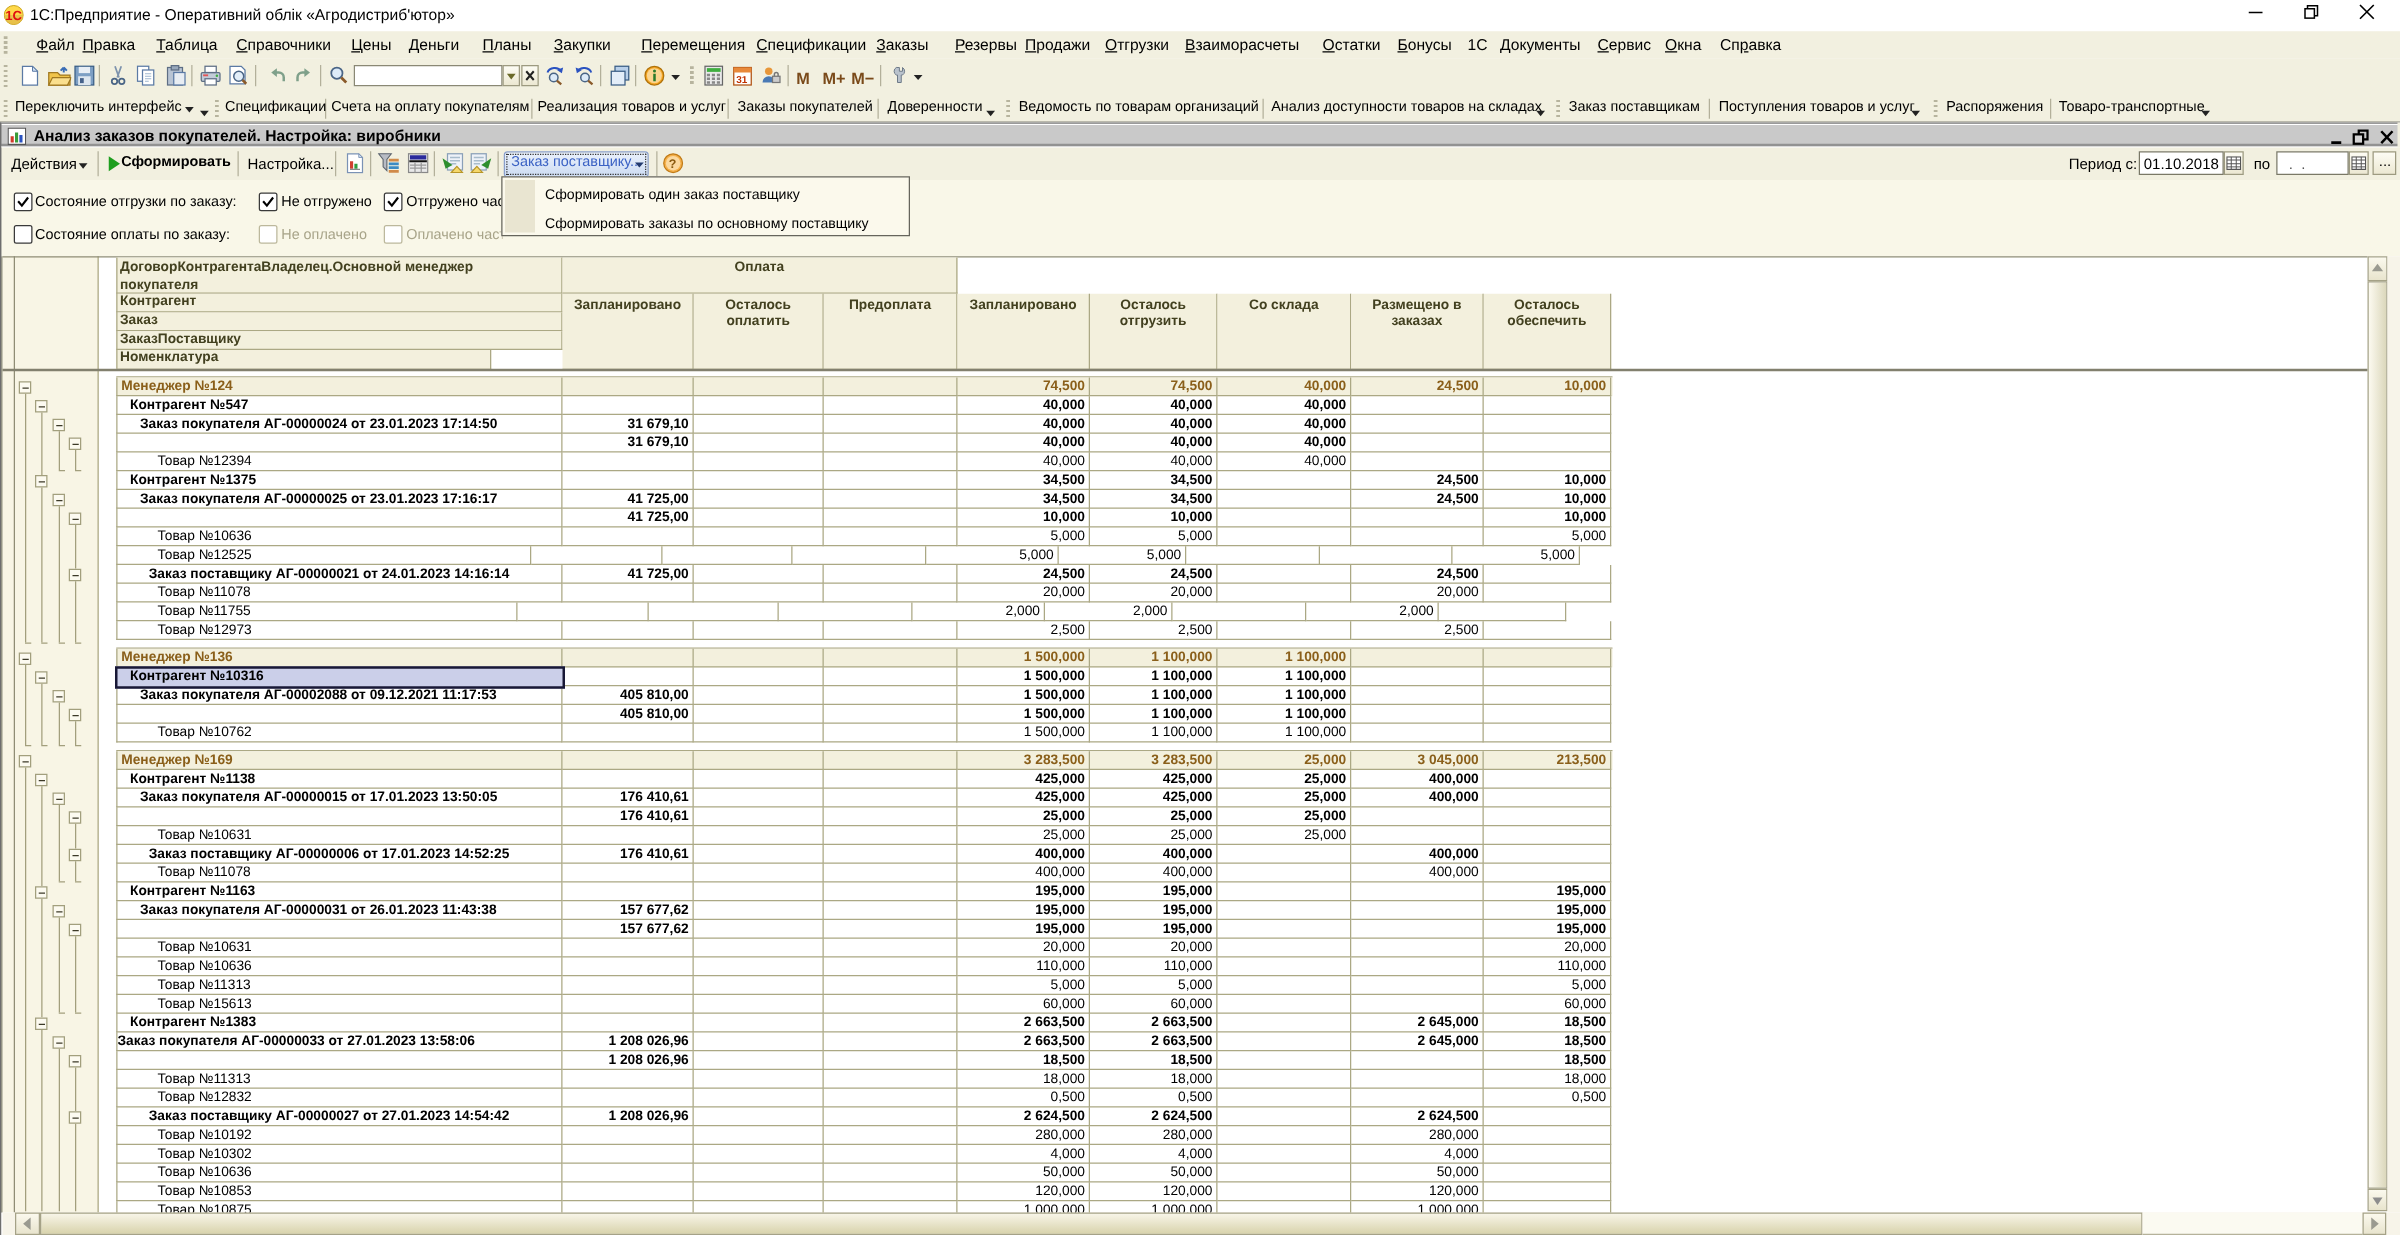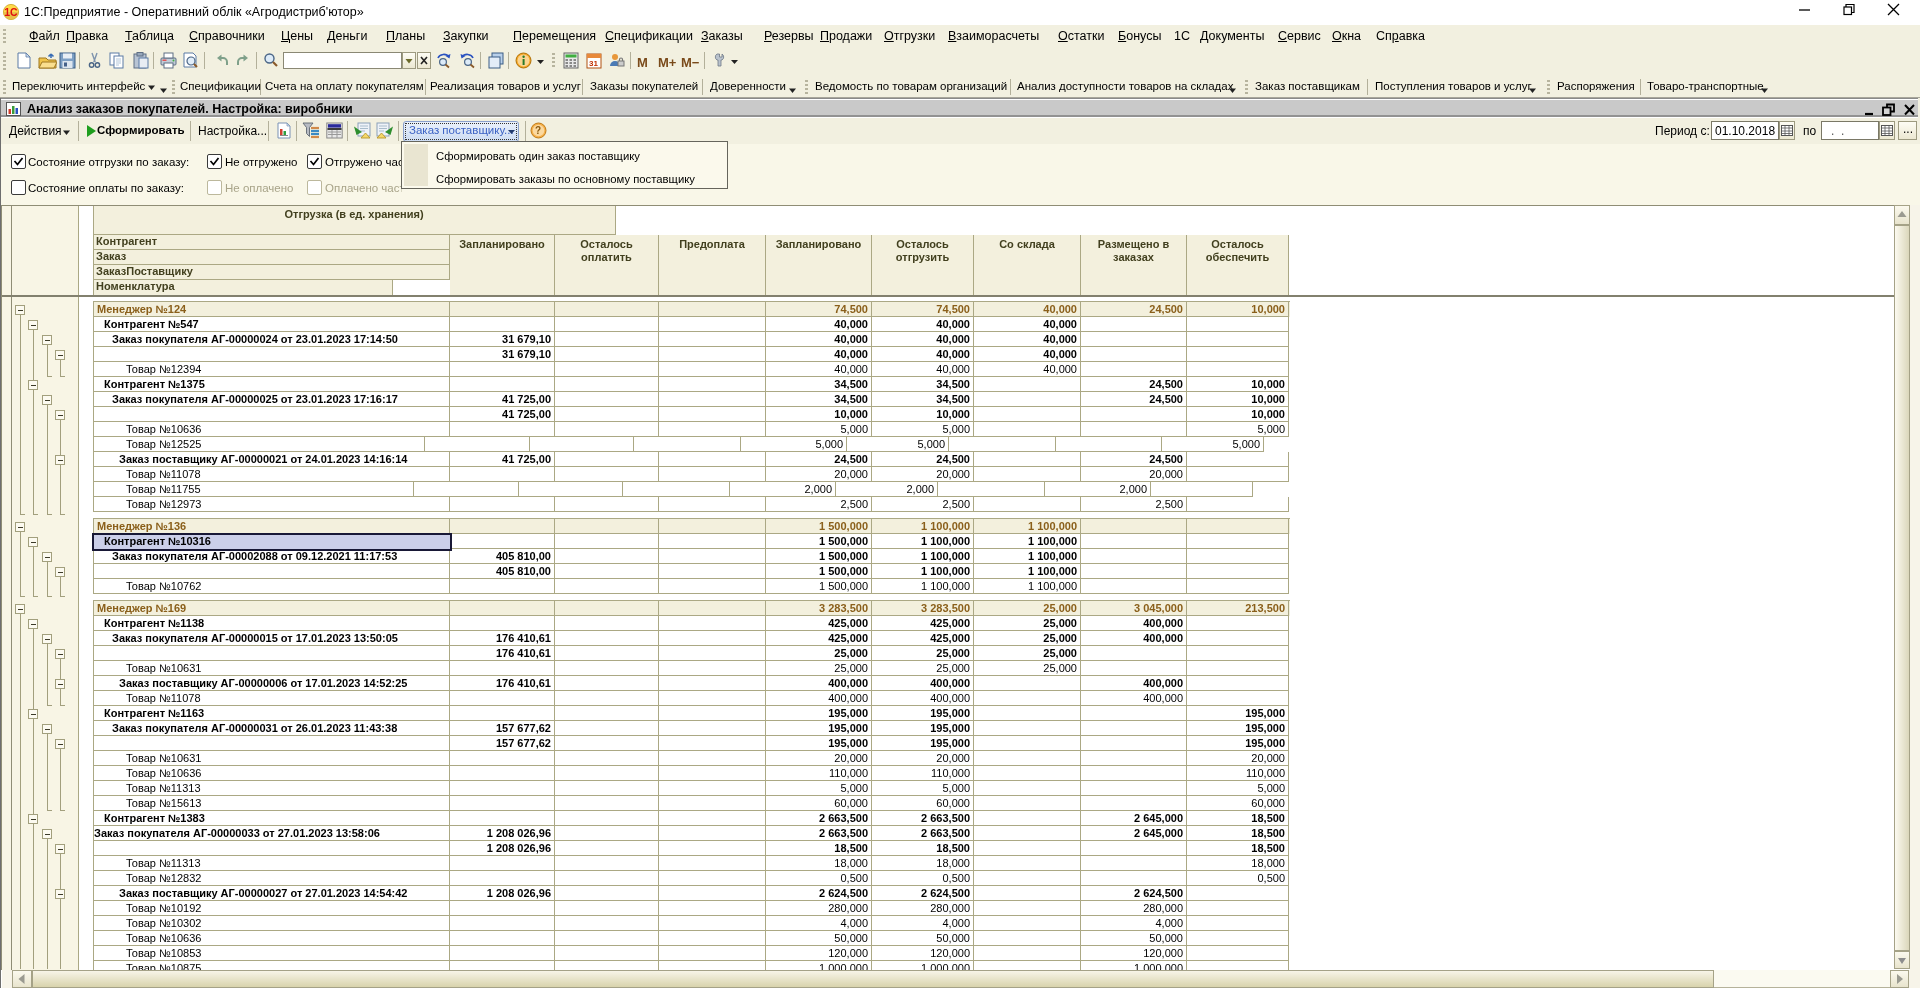--- a/index.html
+++ b/index.html
@@ -411,21 +411,22 @@
   <div class="cblab dis" style="left:324px;top:38px;width:77px;overflow:hidden">Оплачено частично</div>
 </div>
 
 <div id="tablearea">
   <div class="beigecol"></div>
   <div style="position:absolute;left:10px;top:0;width:1px;height:765px;background:#8f8d75"></div>
   <div id="tblborder-top"></div>
   <div style="position:absolute;left:0px;top:0;width:1px;height:765px;background:#8f8d75"></div>
   <div id="hdr">
 <div class="hrow">
-  <div class="hc" style="width:523px;height:29px;text-align:center;padding-top:2px">Отгрузка (в ед. хранения)</div>
+  <div class="hc" style="width:357px;height:29px;padding:1px 0 0 3px;line-height:14px">ДоговорКонтрагентаВладелец.Основной менеджер<br>покупателя</div>
+  <div class="hc" style="width:316px;height:29px;text-align:center;padding-top:2px">Оплата</div>
 </div>
 <div style="display:flex">
   <div style="width:357px">
     <div class="hc" style="width:357px;height:15px;padding-left:3px">Контрагент</div>
     <div class="hc" style="width:357px;height:15px;padding-left:3px">Заказ</div>
     <div class="hc" style="width:357px;height:15px;padding-left:3px">ЗаказПоставщику</div>
     <div class="hc" style="width:300px;height:16px;padding-left:3px">Номенклатура</div>
   </div>
   <div class="hc" style="width:105px;height:61px;text-align:center;padding-top:3px;line-height:13px">Запланировано</div>
   <div class="hc" style="width:104px;height:61px;text-align:center;padding-top:3px;line-height:13px">Осталось<br>оплатить</div>

